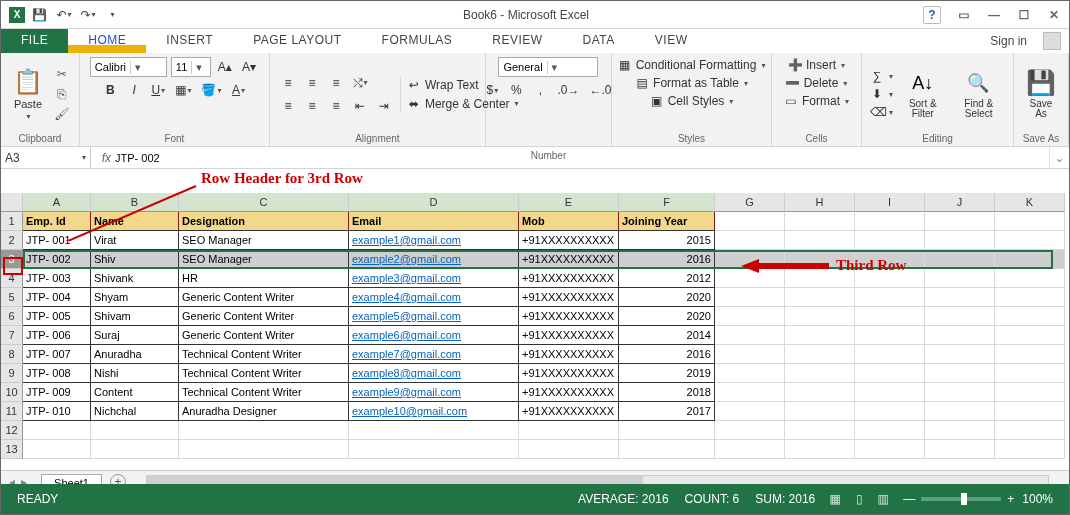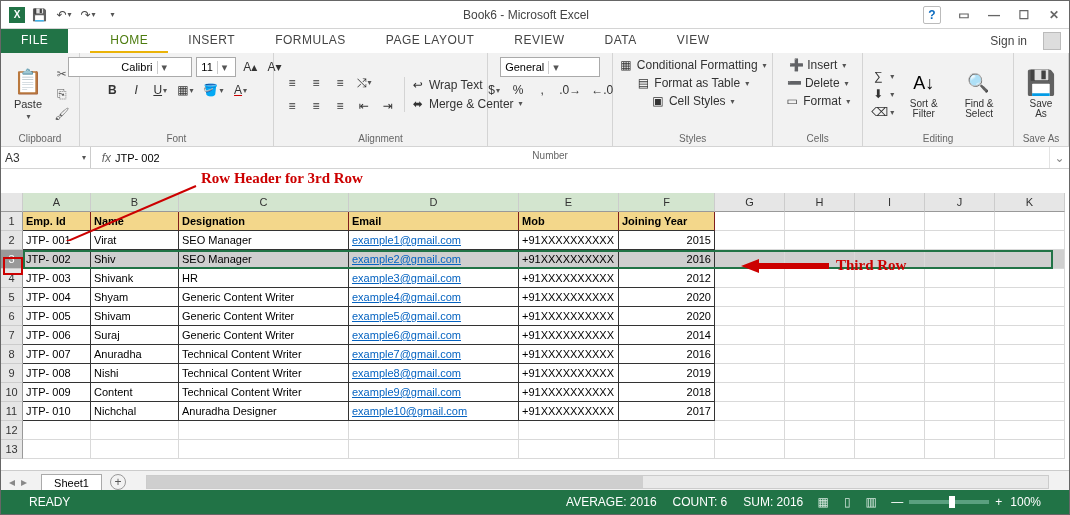--- a/index.html
+++ b/index.html
@@ -12,21 +12,21 @@
   .qat-btn { width: 18px; height: 18px; display: flex; align-items: center; justify-content: center; color: #444; cursor: pointer; }
   .titlebar .title { flex: 1; text-align: center; color: #444; font-size: 12px; }
   .win-controls { display: flex; }
   .win-btn { width: 30px; height: 28px; display: flex; align-items: center; justify-content: center; color: #666; font-weight: bold; cursor: pointer; }
   .win-btn.help { color: #0a6abf; border:1px solid #bbb; width:18px; height:18px; border-radius:2px; margin:5px 8px 0 0;}
 
   
   .tabstrip { height: 24px; display: flex; align-items: stretch; background: #fff; }
   .tab { padding: 4px 20px; color: #444; font-size: 12px; letter-spacing: .5px; cursor: pointer; }
   .tab.file { background: #217346; color: #fff; font-weight: 400; }
-  .tab.active { color: #4d7c0f; border-bottom: 2px solid #eab308; margin-left: 22px; }
+  .tab.active { color: #1d4ed8; border-bottom: 8px solid #eab308; }
   .signin { margin-left: auto; padding: 4px 8px; color: #444; display:flex; align-items:center; gap:16px; }
   .signin .avatar { width:18px; height:18px; background:#ddd; border:1px solid #bbb; }
 
   
   .ribbon { height: 94px; background: #f2f2f2; display: flex; border-bottom: 1px solid #d4d4d4; }
   .group { display: flex; flex-direction: column; border-right: 1px solid #d4d4d4; padding: 4px 8px 2px; }
   .group-body { flex: 1; display: flex; align-items: center; gap: 6px; }
   .group-label { text-align: center; font-size: 10px; color: #666; padding-top: 2px; position:relative; }
 
   .bigbtn { display: flex; flex-direction: column; align-items: center; gap: 2px; padding: 2px 4px; cursor: pointer; }
@@ -81,21 +81,21 @@
 
   
   .sheetbar { position:absolute; bottom:22px; left:0; right:0; height:22px; background:#f2f2f2; display:flex; align-items:center; border-top:1px solid #ccc;}
   .sheet-nav { display:flex; gap:6px; padding:0 8px; color:#888;}
   .sheet-tab { background:#fff; border:1px solid #aaa; border-bottom:none; padding:2px 12px; font-size:11px; margin-left:6px; margin-top:2px; cursor:pointer;}
   .sheet-add { margin-left:8px; width:16px; height:16px; border:1px solid #999; border-radius:50%; display:flex; align-items:center; justify-content:center; font-size:12px; color:#555; cursor:pointer;}
   .hscroll { flex:1; margin:0 20px; height:14px; background:#e9e9e9; border:1px solid #ccc; position:relative;}
   .hscroll-thumb{ position:absolute; left:0; top:0; bottom:0; width:55%; background:#cfcfcf;}
 
   
-  .statusbar { position:absolute; bottom:0; left:0; right:0; height:24px; background:#217346; color:#fff; display:flex; align-items:center; padding:0 20px; font-size:11px;}
+  .statusbar { position:absolute; bottom:0; left:0; right:0; height:30px; background:#217346; color:#fff; display:flex; align-items:center; padding:0 8px; font-size:11px;}
   .statusbar .spacer { flex:1; }
   .statusbar .seg { margin:0 8px; }
   .view-btn { width:22px; height:16px; display:flex; align-items:center; justify-content:center; margin:0 1px; color:#d6e9df; cursor:pointer;}
   .zoom-slider { width:80px; height:4px; background:#5aa07f; margin:0 6px; position:relative;}
   .zoom-slider .knob{ position:absolute; left:50%; top:-4px; width:6px; height:12px; background:#fff;}
 </style>
 </head>
 <body>
 
 <div class="titlebar">
@@ -115,22 +115,22 @@
     <div class="win-btn">—</div>
     <div class="win-btn">☐</div>
     <div class="win-btn">✕</div>
   </div>
 </div>
 
 <div class="tabstrip">
   <div class="tab file">FILE</div>
   <div class="tab active">HOME</div>
   <div class="tab">INSERT</div>
+  <div class="tab">PAGE LAYOUT</div>
   <div class="tab">FORMULAS</div>
-  <div class="tab">PAGE LAYOUT</div>
   <div class="tab">REVIEW</div>
   <div class="tab">DATA</div>
   <div class="tab">VIEW</div>
   <div class="signin">
     <span>Sign in</span>
     <span class="avatar"></span>
   </div>
 </div>
 
 <div class="ribbon">
@@ -147,21 +147,21 @@
         <div class="mini">⎘</div>
         <div class="mini">🖌</div>
       </div>
     </div>
     <div class="group-label">Clipboard</div>
   </div>
 
   <div class="group" style="min-width:190px;">
     <div class="group-body col">
       <div class="row">
-        <div class="combo" style="width:124px;padding-left:48px;">
+        <div class="combo" style="width:77px;">
             <span>Calibri</span>
             <span class="dd">▾</span>
           </div>
         <div class="combo" style="width:40px;">
             <span>11</span>
             <span class="dd">▾</span>
           </div>
         <div class="toolbtn">A▴</div>
         <div class="toolbtn">A▾</div>
       </div>

